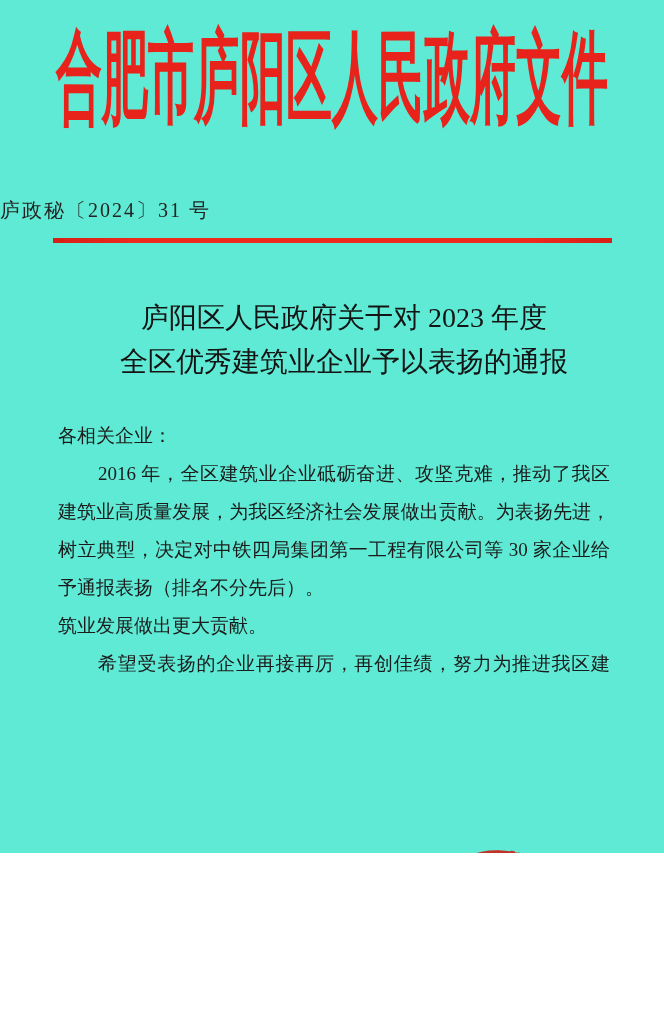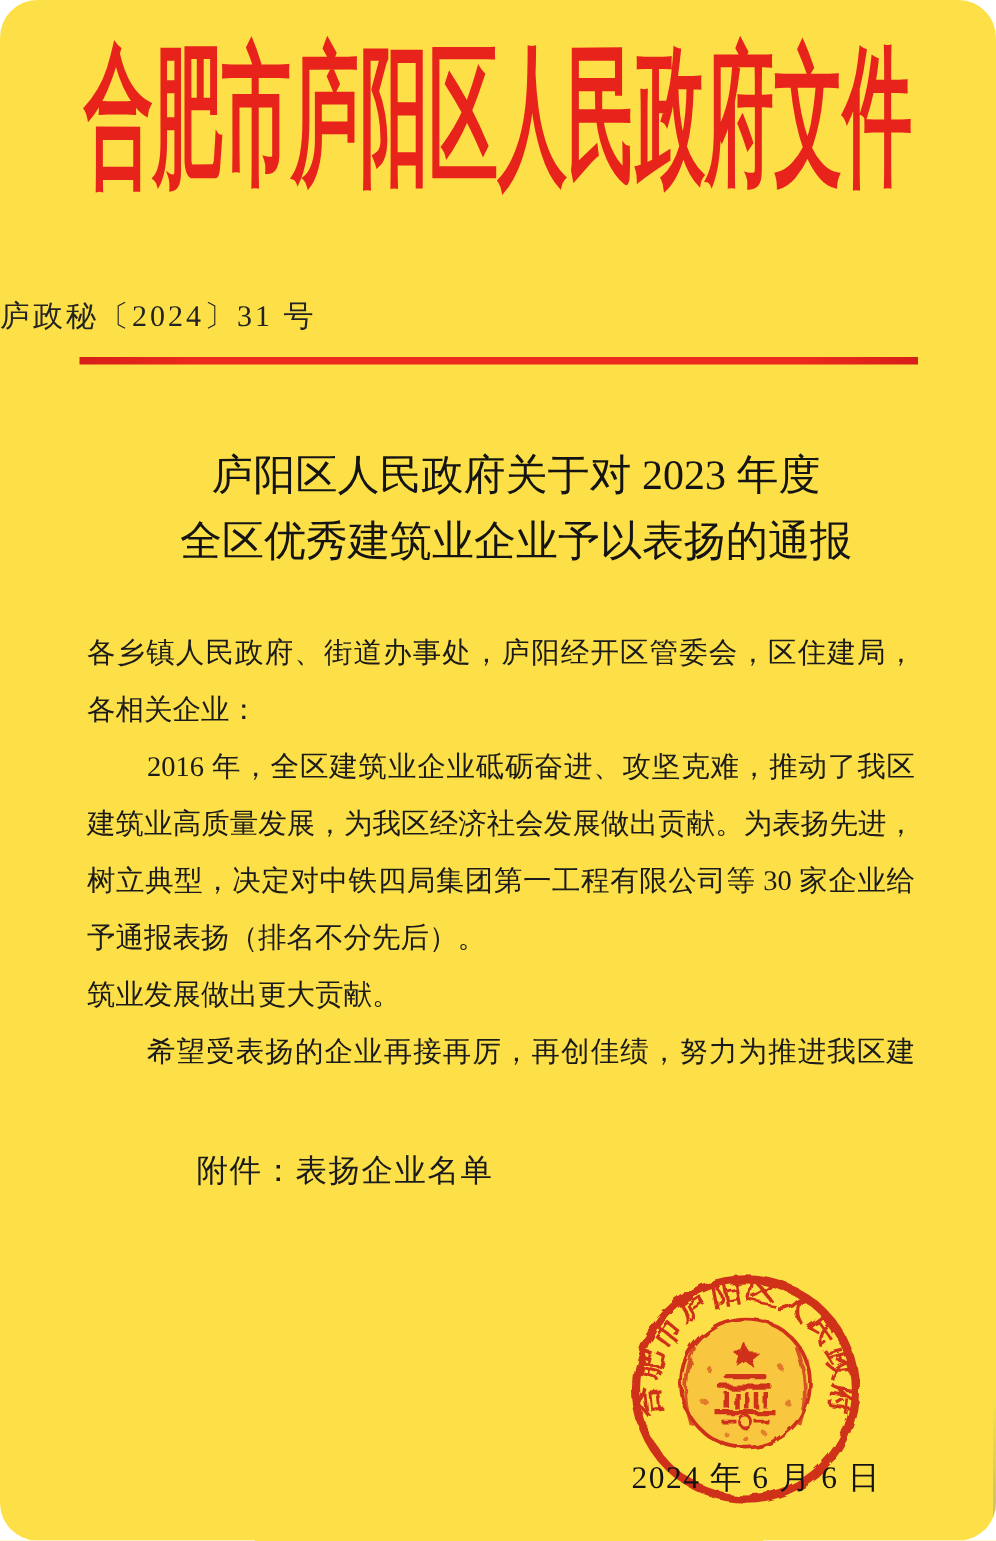--- a/index.html
+++ b/index.html
@@ -1,21 +1,20 @@
 <!DOCTYPE html>
 <html><head>
 <meta charset="utf-8">
 <style>
   html,body{margin:0;padding:0;background:#ffffff;}
   .page{
-    position:relative;width:664px;height:1027px;overflow:hidden;
-    background:#fde047;
+    position:relative;width:664px;height:853px;overflow:hidden;
+    background:#5eead4;
     font-family:"Liberation Serif","DejaVu Serif",serif;
     color:#1c1c1c;
-    border-radius:25px;
   }
   
   .org-title{
     position:absolute;top:26px;left:0;width:664px;
     text-align:center;
     font-size:46px;font-weight:700;line-height:48px;
     color:#e8231c;
     letter-spacing:0px;
     transform:scaleY(2.2);transform-origin:50% 0;
     white-space:nowrap;
@@ -72,31 +71,29 @@
   <div class="doc-number">庐政秘〔2024〕31 号</div>
 
   <div class="red-rule"></div>
 
   <div class="doc-title">
     <div>庐阳区人民政府关于对 2023 年度</div>
     <div>全区优秀建筑业企业予以表扬的通报</div>
   </div>
 
   <div class="body-text">
-    <div class="line jfull">各乡镇人民政府、街道办事处，庐阳经开区管委会，区住建局，</div>
     <div class="line">各相关企业：</div>
     <div class="line jfull indent">2016 年，全区建筑业企业砥砺奋进、攻坚克难，推动了我区</div>
     <div class="line jfull">建筑业高质量发展，为我区经济社会发展做出贡献。为表扬先进，</div>
     <div class="line jfull">树立典型，决定对中铁四局集团第一工程有限公司等 30 家企业给</div>
     <div class="line">予通报表扬（排名不分先后）。</div>
     <div class="line">筑业发展做出更大贡献。</div>
     <div class="line jfull indent">希望受表扬的企业再接再厉，再创佳绩，努力为推进我区建</div>
   </div>
 
-  <div class="attachment">附件：表扬企业名单</div>
 
   <svg class="seal" viewBox="0 0 176 176" aria-hidden="true">
     <defs>
       <filter id="stamp-rough" x="-15%" y="-15%" width="130%" height="130%">
         <feTurbulence type="fractalNoise" baseFrequency="0.09" numOctaves="2" result="n"></feTurbulence>
         <feDisplacementMap in="SourceGraphic" in2="n" scale="5"></feDisplacementMap>
       </filter>
       <path id="seal-text-arc" d="M 32.5 108.2 A 59 59 0 1 1 143.5 108.2" fill="none"></path>
     </defs>
     <g filter="url(#stamp-rough)">

